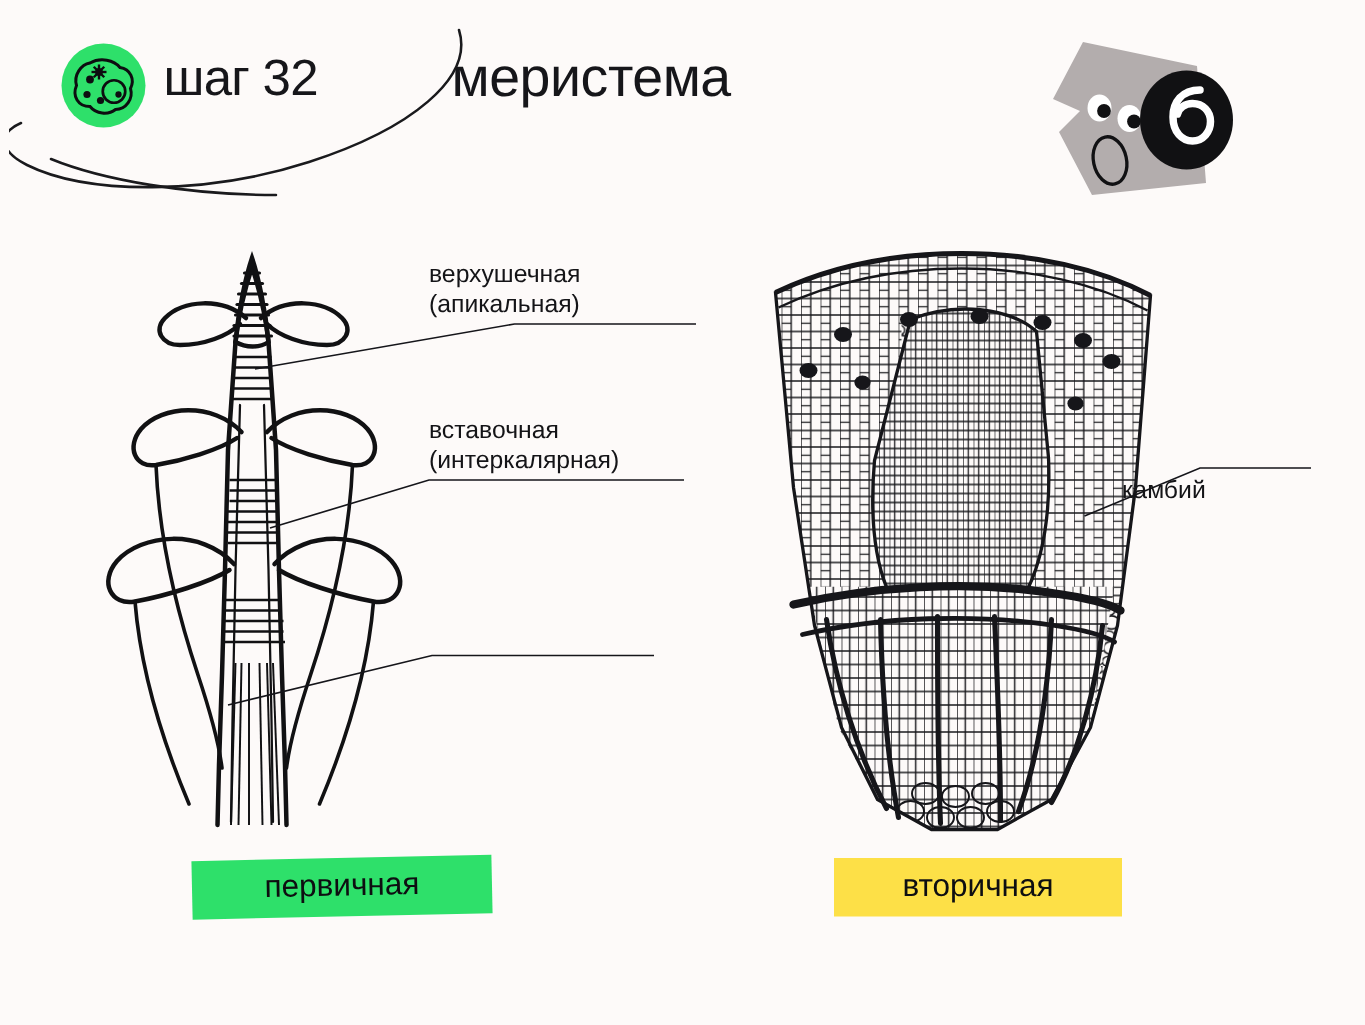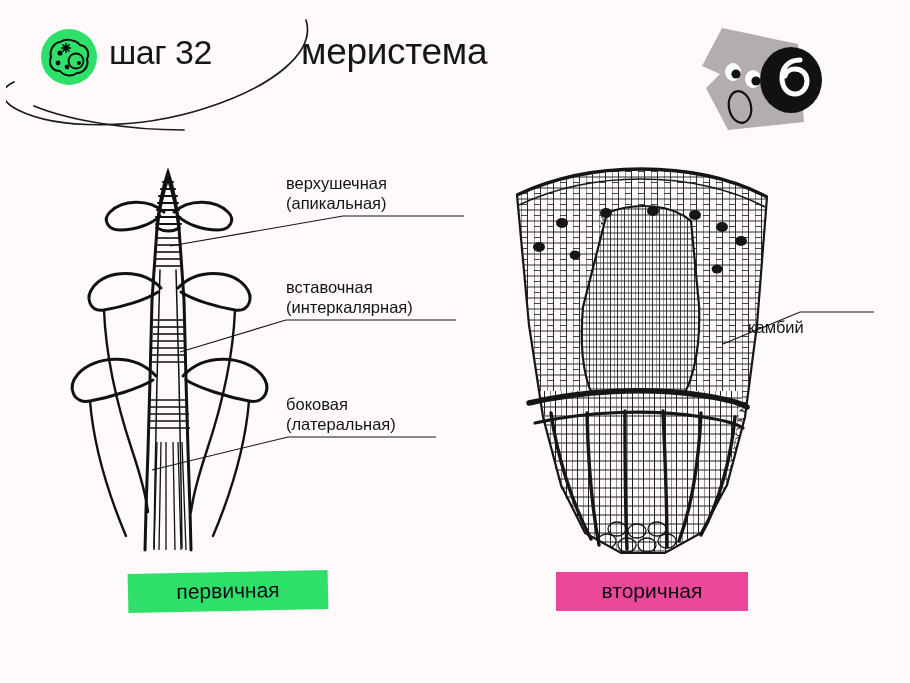--- a/index.html
+++ b/index.html
@@ -99,21 +99,21 @@
   }
   .tag-primary {
     left: 128px; top: 572px;
     width: 200px;
     background: #2ee06a;
     transform: rotate(-1.2deg);
   }
   .tag-secondary {
     left: 556px; top: 572px;
     width: 192px;
-    background: #ec4899;
+    background: #fde047;
   }
 </style>
 </head>
 <body>
 
 <div class="slide">
 
   <div class="header-zone">
 
     <svg class="swoosh" viewBox="0 0 310 135">
@@ -351,24 +351,20 @@
   <div class="callout" style="left:286px; top:173px;">
     <span>верхушечная</span>
     <span>(апикальная)</span>
   </div>
 
   <div class="callout" style="left:286px; top:277px;">
     <span>вставочная</span>
     <span>(интеркалярная)</span>
   </div>
 
-  <div class="callout" style="left:286px; top:394px;">
-    <span>боковая</span>
-    <span>(латеральная)</span>
-  </div>
 
   <div class="callout" style="left:748px; top:291px;margin-top:26px;">
     <span>камбий</span>
   </div>
 
   <div class="tag tag-primary">первичная</div>
   <div class="tag tag-secondary">вторичная</div>
 
 </div>
 

